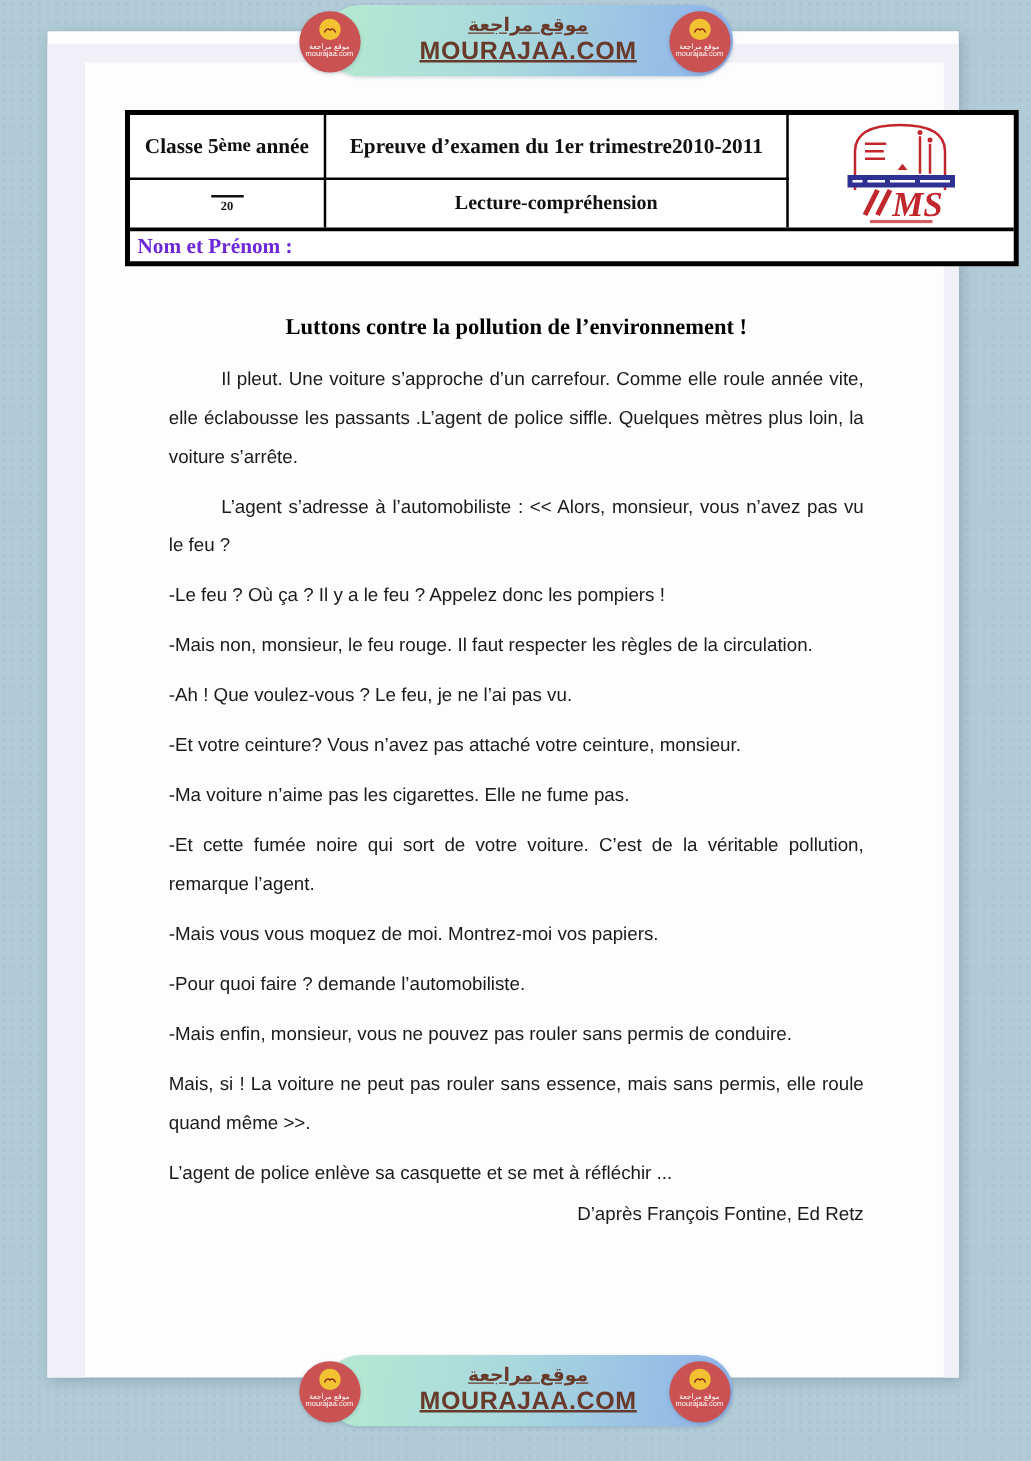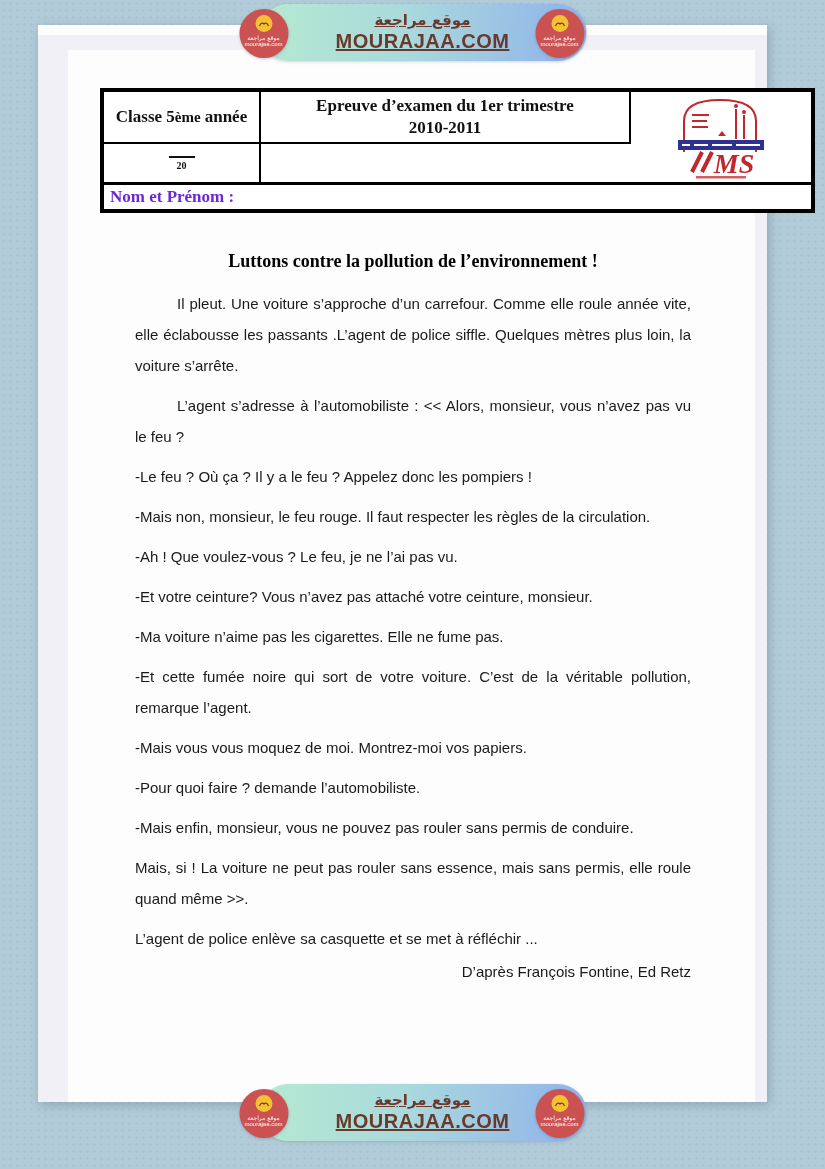--- a/index.html
+++ b/index.html
@@ -45,21 +45,21 @@
   .badge .b-url { font-size:6px; color:#fff; line-height:1.3; }
 
   
   .header-table { position:absolute; left:62px; top:63px; width:715px; box-sizing:border-box;
     border:4px solid #000; background:#fff; }
   .ht-main { display:grid; grid-template-columns:157px 1fr 180px; grid-template-rows:52px 38px; }
   .ht-cell { display:flex; align-items:center; justify-content:center;
     font-family:"Liberation Serif", serif; font-weight:bold; color:#111; }
   .c1r1 { grid-column:1; grid-row:1; border-right:2px solid #000; border-bottom:2px solid #000; font-size:17px; }
   .c2r1 { grid-column:2; grid-row:1; border-right:2px solid #000; border-bottom:2px solid #000;
-    font-size:17px; text-align:center; flex-direction:column; line-height:1.3; }
+    font-size:17px; text-align:center; line-height:1.3; }
   .c1r2 { grid-column:1; grid-row:2; border-right:2px solid #000; }
   .c2r2 { grid-column:2; grid-row:2; border-right:2px solid #000; font-size:16px; }
   .logo-cell { grid-column:3; grid-row:1 / span 2; display:flex; align-items:center; justify-content:center; }
   .score { display:inline-flex; flex-direction:column; align-items:center;
     font-family:"Liberation Serif", serif; font-size:10px; color:#111; }
   .score .bar { width:26px; border-top:2.5px solid #111; margin-bottom:2px; }
   .name-row { border-top:3px solid #000; height:24px; display:flex; align-items:center;
     padding-left:6px; font-family:"Liberation Serif", serif; font-weight:bold; font-size:17px; color:#6d28d9; }
   sup.sup { font-size:15px; }
   .suffix { margin-left:4px; }
@@ -89,20 +89,23 @@
       </div>
       <div class="ht-cell c2r1">
         <span>Epreuve d’examen du 1er trimestre</span>
         <span>2010-2011</span>
       </div>
       <div class="ht-cell c1r2">
         <span class="score">
           <span class="bar"></span>
           <span>20</span>
         </span>
+      </div>
+      <div class="ht-cell c2r2">
+        <span>Lecture-compréhension</span>
       </div>
       <div class="logo-cell">
         <svg width="122" height="86" viewBox="0 0 122 86">
           <path d="M24 58 L24 27 Q24 6 60 6 Q96 6 96 27 L96 58" fill="none" stroke="#c1272d" stroke-width="2"></path>
           <line x1="76" y1="15" x2="76" y2="45" stroke="#c1272d" stroke-width="2"></line>
           <line x1="84" y1="21" x2="84" y2="45" stroke="#c1272d" stroke-width="2"></line>
           <circle cx="76" cy="12" r="2" fill="#c1272d"></circle>
           <circle cx="84" cy="18" r="2" fill="#c1272d"></circle>
           <path d="M58 42 l4 -5 l4 5 z" fill="#c1272d"></path>
           <rect x="32" y="20" width="17" height="2" fill="#c1272d"></rect>

